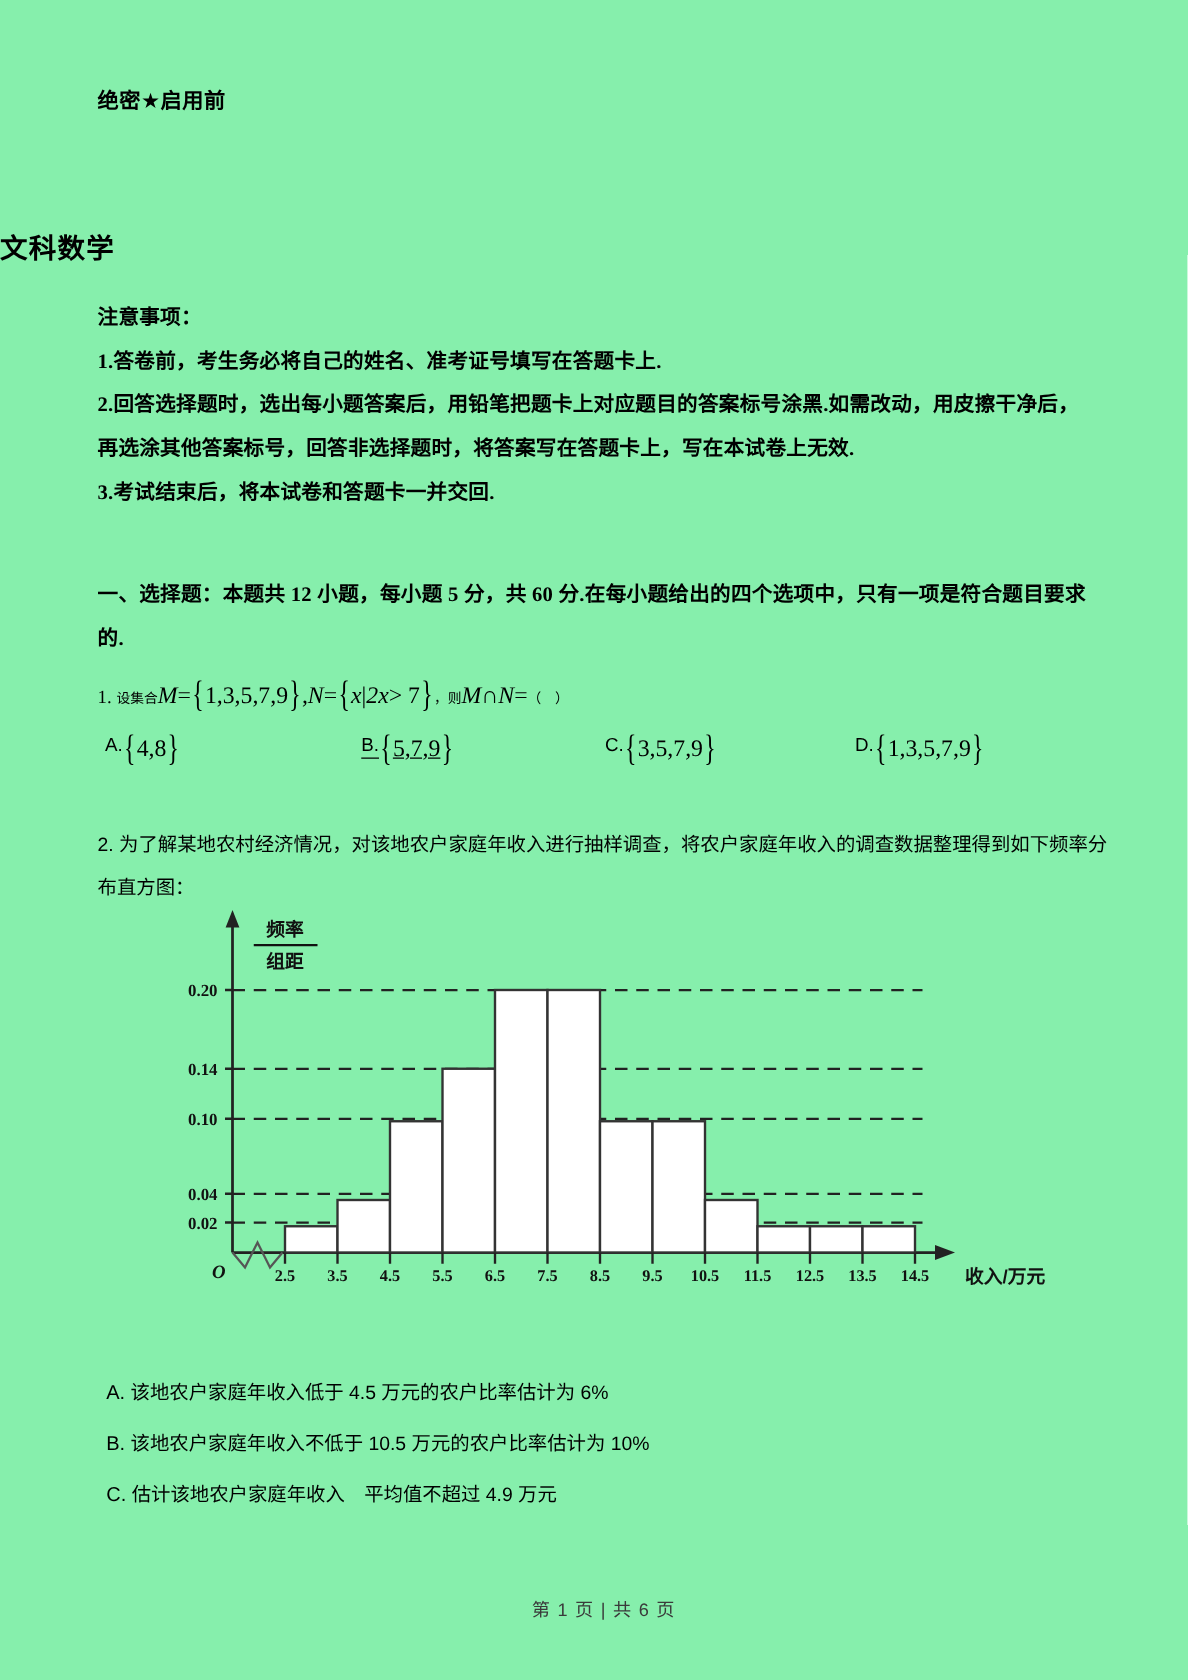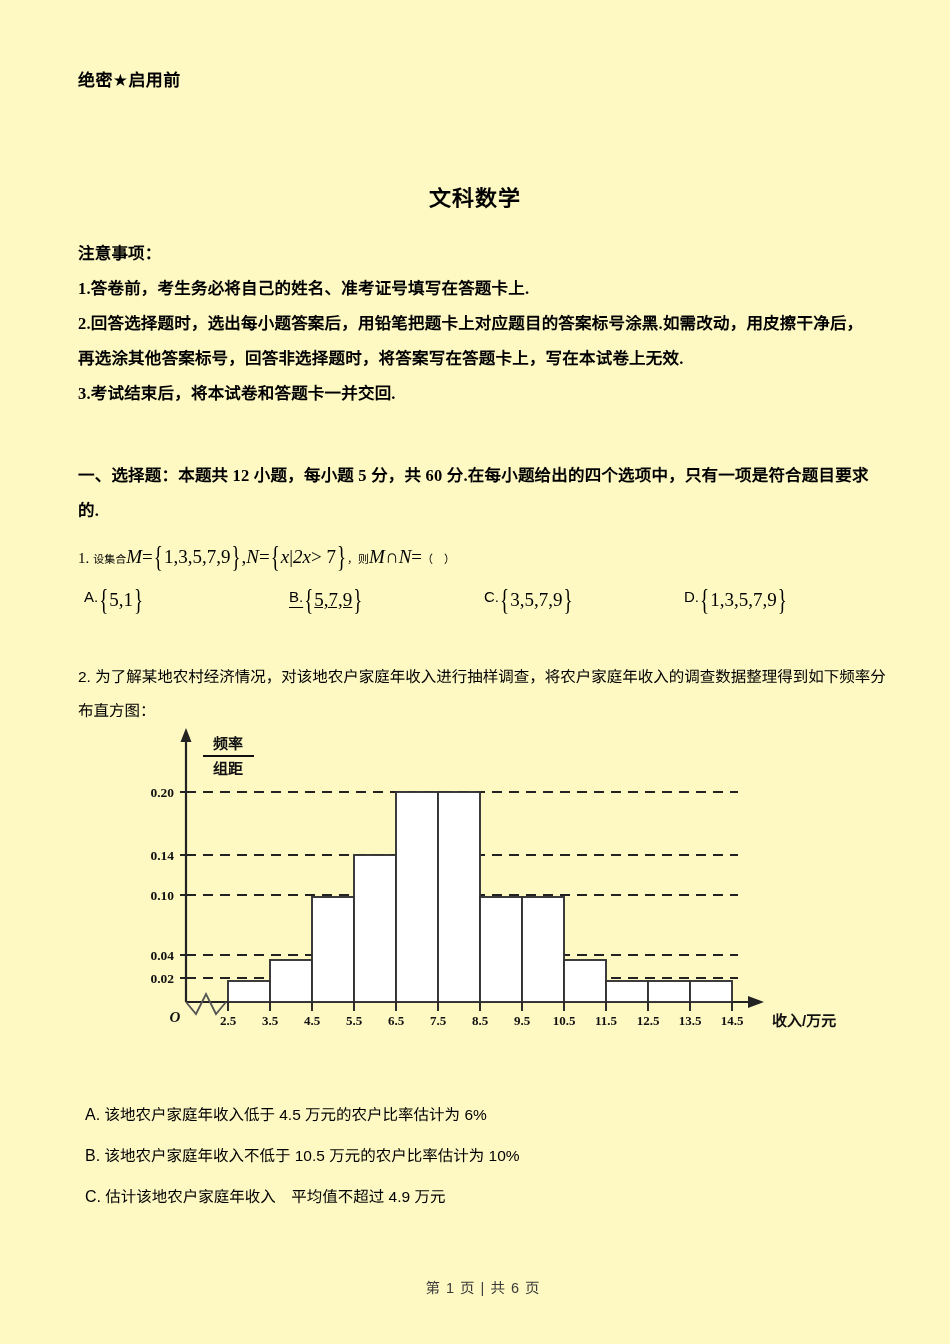--- a/index.html
+++ b/index.html
@@ -9,21 +9,21 @@
   }
   body {
     font-family: "Liberation Serif", "DejaVu Serif", serif;
     color: #000000;
   }
   .page {
     position: relative;
     width: 950px;
     height: 1344px;
     margin: 0 auto;
-    background: #fef9c3;
+    background: #86efac;
     overflow: hidden;
     box-sizing: border-box;
   }
 
   
   .secrecy {
     position: absolute;
     left: 78px;
     top: 66px;
     font-family: "Liberation Sans", "DejaVu Sans", sans-serif;
@@ -40,21 +40,20 @@
     font-family: "Liberation Sans", "DejaVu Sans", sans-serif;
     font-weight: bold;
     font-size: 23px;
     letter-spacing: 0.5px;
   }
   .doc-subtitle {
     position: absolute;
     left: 0;
     right: 0;
     top: 180px;
-    text-align: center;
     font-family: "Liberation Sans", "DejaVu Sans", sans-serif;
     font-weight: bold;
     font-size: 22px;
     letter-spacing: 1px;
   }
 
   
   .notice {
     position: absolute;
     left: 78px;
@@ -203,21 +202,21 @@
 
   <div class="section-heading">一、选择题：本题共 12 小题，每小题 5 分，共 60 分.在每小题给出的四个选项中，只有一项是符合题目要求的.</div>
 
   <div class="q" id="q1">
     <span class="q-num">1.</span>
     <span class="cjk">设集合</span><span class="mathit">M</span><span class="mathup">=</span><span class="brace">{</span><span class="mathup">1,3,5,7,9</span><span class="brace">}</span><span class="mathup">,</span><span class="mathit">N</span><span class="mathup">=</span><span class="brace">{</span><span class="mathit">x</span><span class="mathup">|</span><span class="mathit">2x</span><span class="mathup">&gt; 7</span><span class="brace">}</span><span class="cjk">，则</span><span class="mathit">M</span><span class="mathup">∩</span><span class="mathit">N</span><span class="mathup">=</span><span class="cjk">（　）</span>
   </div>
 
   <div id="q1-options">
     <div class="opt o-a">
-      <span class="lbl">A.</span><span class="brace">{</span><span class="mathup">5,1</span><span class="brace">}</span>
+      <span class="lbl">A.</span><span class="brace">{</span><span class="mathup">4,8</span><span class="brace">}</span>
     </div>
     <div class="opt o-b">
       <span class="lbl">B.</span><span class="brace">{</span><span class="mathup">5,7,9</span><span class="brace">}</span>
     </div>
     <div class="opt o-c">
       <span class="lbl">C.</span><span class="brace">{</span><span class="mathup">3,5,7,9</span><span class="brace">}</span>
     </div>
     <div class="opt o-d">
       <span class="lbl">D.</span><span class="brace">{</span><span class="mathup">1,3,5,7,9</span><span class="brace">}</span>
     </div>

